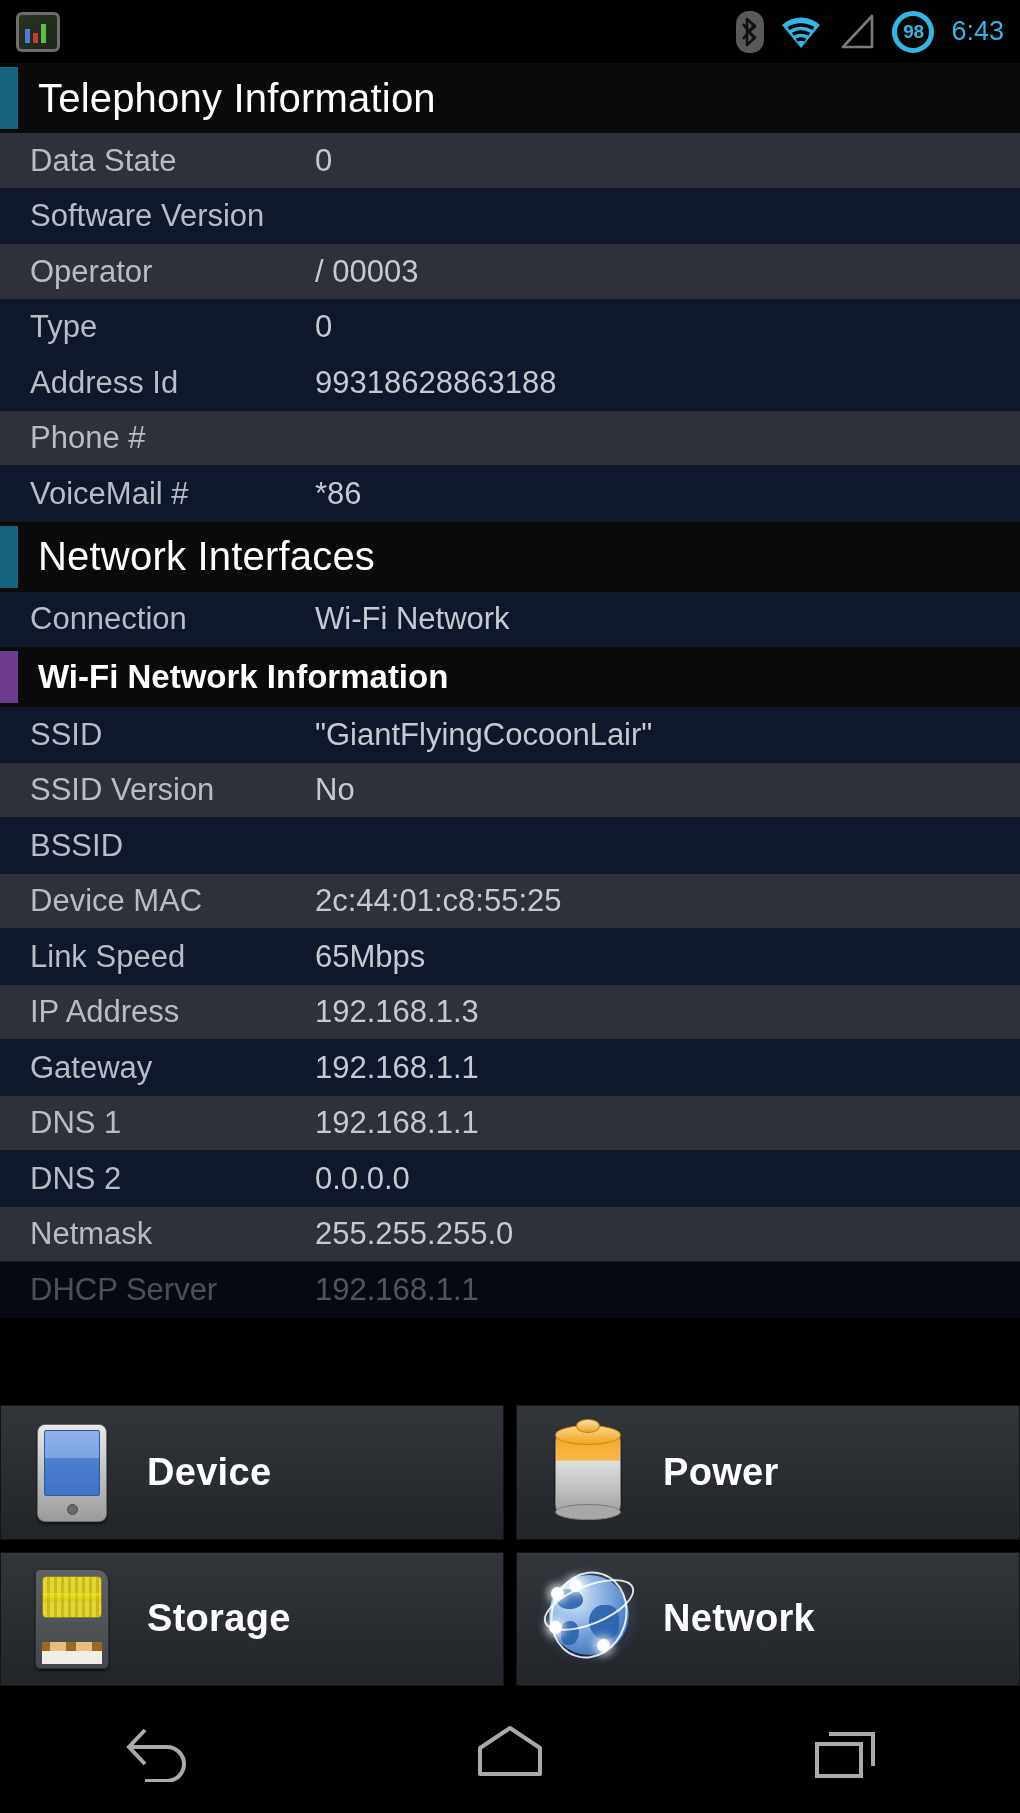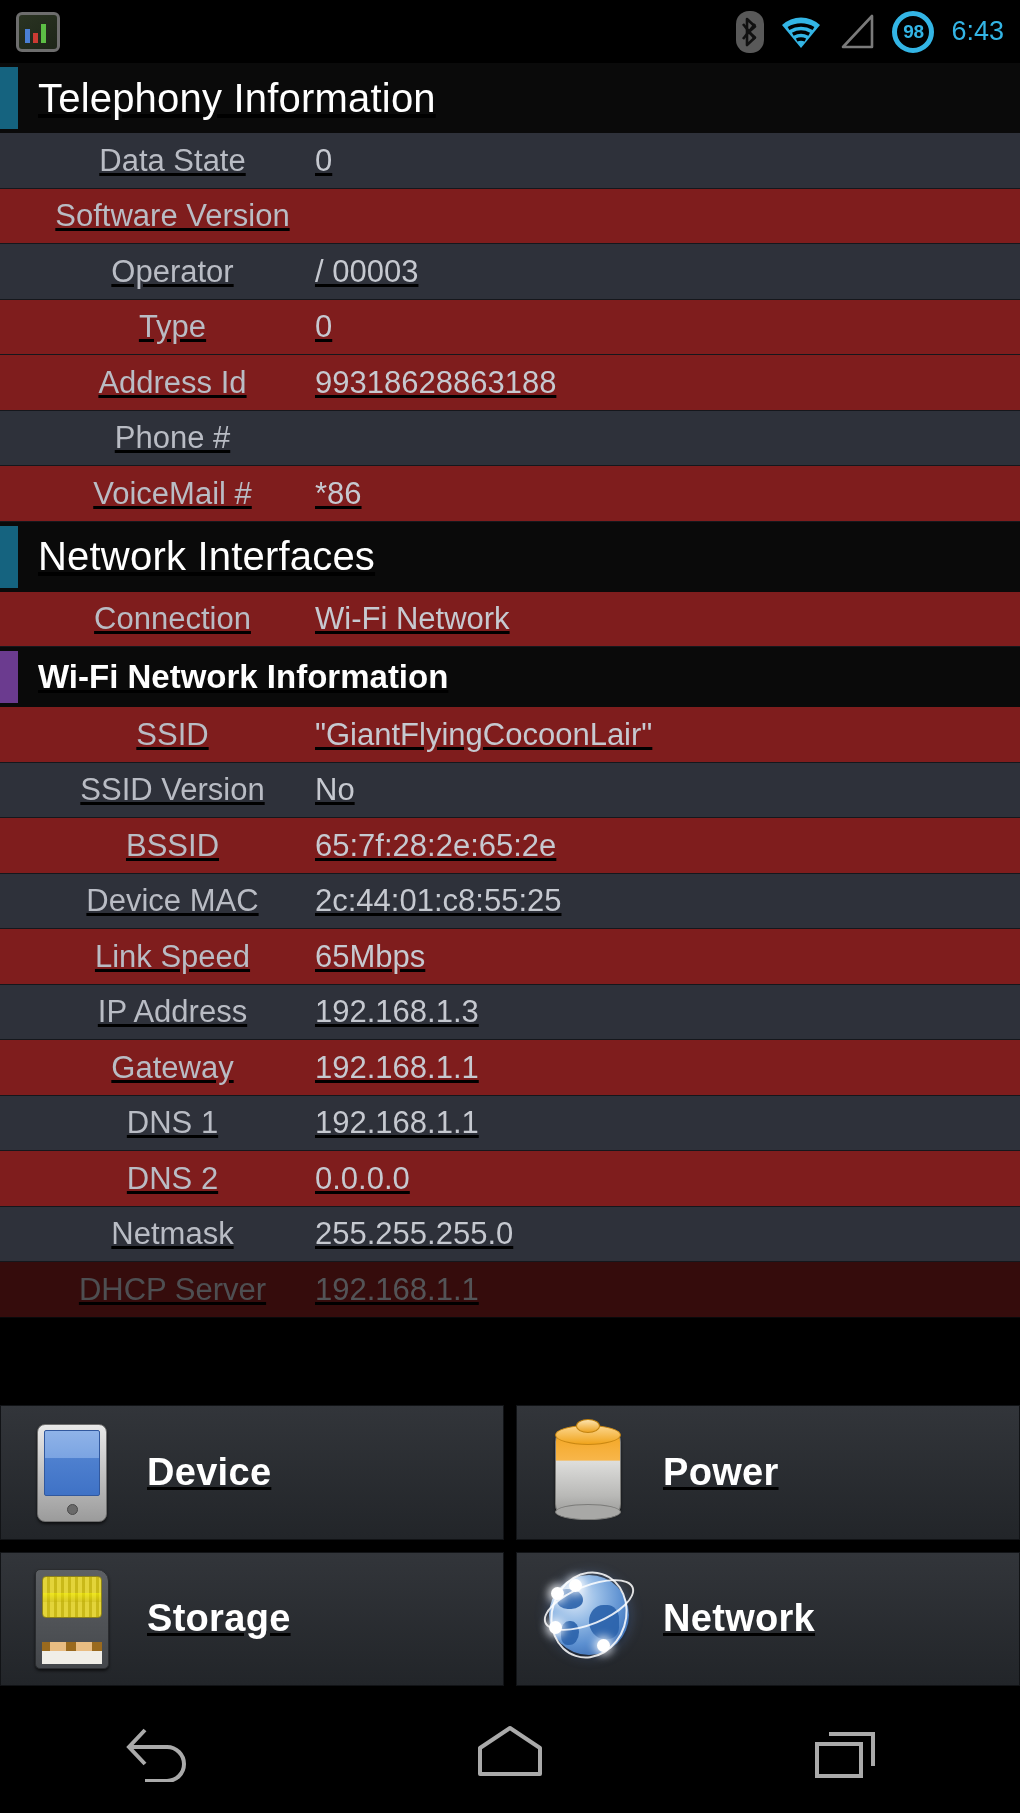--- a/index.html
+++ b/index.html
@@ -1,20 +1,20 @@
 <!DOCTYPE html>
 <html><head>
 <meta charset="utf-8">
 <style>
   * { margin:0; padding:0; box-sizing:border-box; }
   html,body{
     width:1020px; height:1813px; background:#000;
     font-family:"Liberation Sans", sans-serif; overflow:hidden;
   }
-  .screen{ position:relative; width:1020px; height:1813px; background:#000; display:flex; flex-direction:column;text-decoration:underline; }
+  .screen{ position:relative; width:1020px; height:1813px; background:#000; display:flex; flex-direction:column; }
 
   
   .statusbar{
     height:63px; background:#000; display:flex; align-items:center;
     padding:0 16px; flex:0 0 63px; position:relative;
   }
   .notif-icon{ width:44px; height:40px; position:relative; }
   .notif-icon .frame{
     position:absolute; inset:0; border:3px solid #6d6d6d; border-radius:6px;
     background:linear-gradient(150deg,#2a3322,#1d2618);
@@ -29,25 +29,25 @@
   .ic-bt{ width:30px; height:44px; display:block; }
   .ic-wifi{ width:44px; height:36px; display:block; }
   .ic-sig{ width:40px; height:38px; display:block; }
   .ic-batt{ width:44px; height:44px; position:relative; display:flex; align-items:center; justify-content:center; }
   .ic-batt .ring{ position:absolute; inset:1px; border:5px solid #33b5e5; border-radius:50%; }
   .ic-batt .pct{ position:relative; color:#33b5e5; font-size:19px; font-weight:bold; letter-spacing:-0.5px; }
   .clock{ color:#33b5e5; font-size:27px; line-height:1; letter-spacing:0px; font-weight:400; padding-left:2px; }
 
   
   .list{ flex:1 1 auto; position:relative; overflow:hidden; background:#000; }
-  .row{ position:relative; display:flex; align-items:center; height:55.5px; padding-left:30px;text-align:center; }
+  .row{ position:relative; display:flex; align-items:center; height:55.5px; padding-left:30px; }
   .row .k{ color:#b9bcc4; font-size:31px; width:285px; flex:0 0 285px; white-space:nowrap; }
   .row .v{ color:#c6c9d0; font-size:31px; white-space:nowrap; }
   .row.odd{ background:#2e313a; }
-  .row.even{ background:#7f1d1d; }
+  .row.even{ background:#0f172a; }
   .row.sep{ box-shadow:inset 0 -1px 0 #15171c; }
 
   .header{ position:relative; background:#0a0a0a; height:70px; display:flex; align-items:center; padding-left:38px; }
   .header .bar{ position:absolute; left:0; top:4px; bottom:4px; width:18px; }
   .header .bar.teal{ background:#15637f; }
   .header .bar.purple{ background:#6b3b8f; }
   .header .t{ color:#fff; font-size:40px; font-weight:300; letter-spacing:0.2px; }
   .header.sub{ height:60px; }
   .header.sub .t{ font-size:33px; font-weight:600; letter-spacing:0; }
   .row.faded{ opacity:0.42; }
@@ -226,21 +226,20 @@
     <div class="row even sep">
       <div class="k">SSID</div>
       <div class="v">"GiantFlyingCocoonLair"</div>
     </div>
     <div class="row odd sep">
       <div class="k">SSID Version</div>
       <div class="v">No</div>
     </div>
     <div class="row even sep">
       <div class="k">BSSID</div>
-      <div class="v">65:7f:28:2e:65:2e</div>
     </div>
     <div class="row odd sep">
       <div class="k">Device MAC</div>
       <div class="v">2c:44:01:c8:55:25</div>
     </div>
     <div class="row even sep">
       <div class="k">Link Speed</div>
       <div class="v">65Mbps</div>
     </div>
     <div class="row odd sep">

